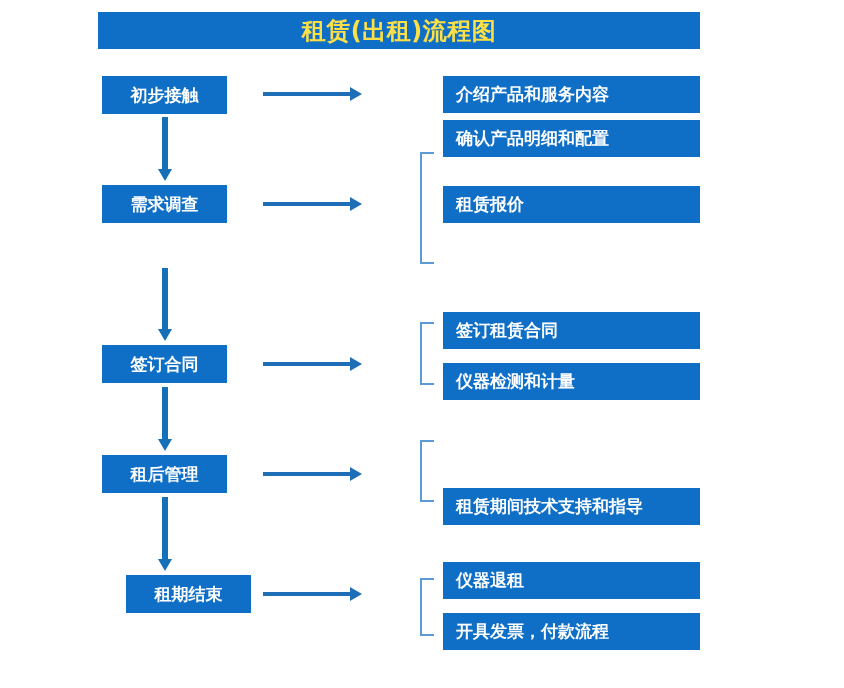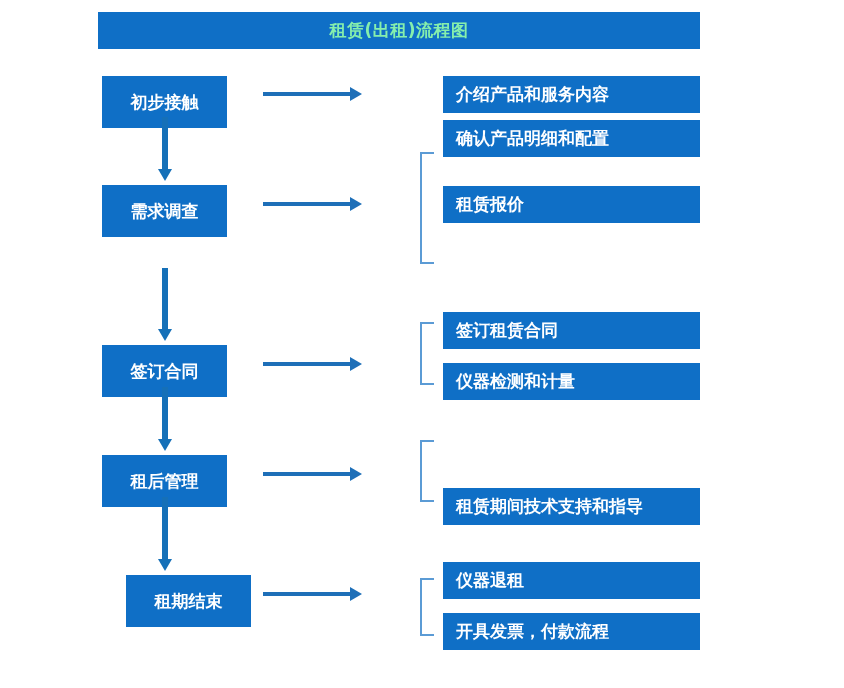--- a/index.html
+++ b/index.html
@@ -12,37 +12,37 @@
   #stage{position:relative;width:844px;height:688px;}
 
   
   .title-bar{
     position:absolute;
     left:98px;top:12px;width:602px;height:37px;
     background:#0F6FC6;
     display:flex;align-items:center;justify-content:center;
   }
   .title-bar .txt{
-    color:#86efac;font-size:17px;font-weight:bold;letter-spacing:.5px;
+    color:#fde047;font-size:24px;font-weight:bold;letter-spacing:.5px;
     line-height:1;
   }
 
   
   .box{
     position:absolute;
     background:#0F6FC6;
     display:flex;align-items:center;
     box-sizing:border-box;
   }
   .box .txt{
     color:#ffffff;font-weight:bold;font-size:17px;line-height:1;
     white-space:nowrap;
   }
   .box.stage-box{
-    left:102px;width:125px;height:52px;
+    left:102px;width:125px;height:38px;
     justify-content:center;
   }
   .box.detail-box{
     left:443px;width:257px;height:37px;
     padding-left:13px;
   }
 
   
   .h-arrow{
     position:absolute;left:263px;width:99px;height:14px;

